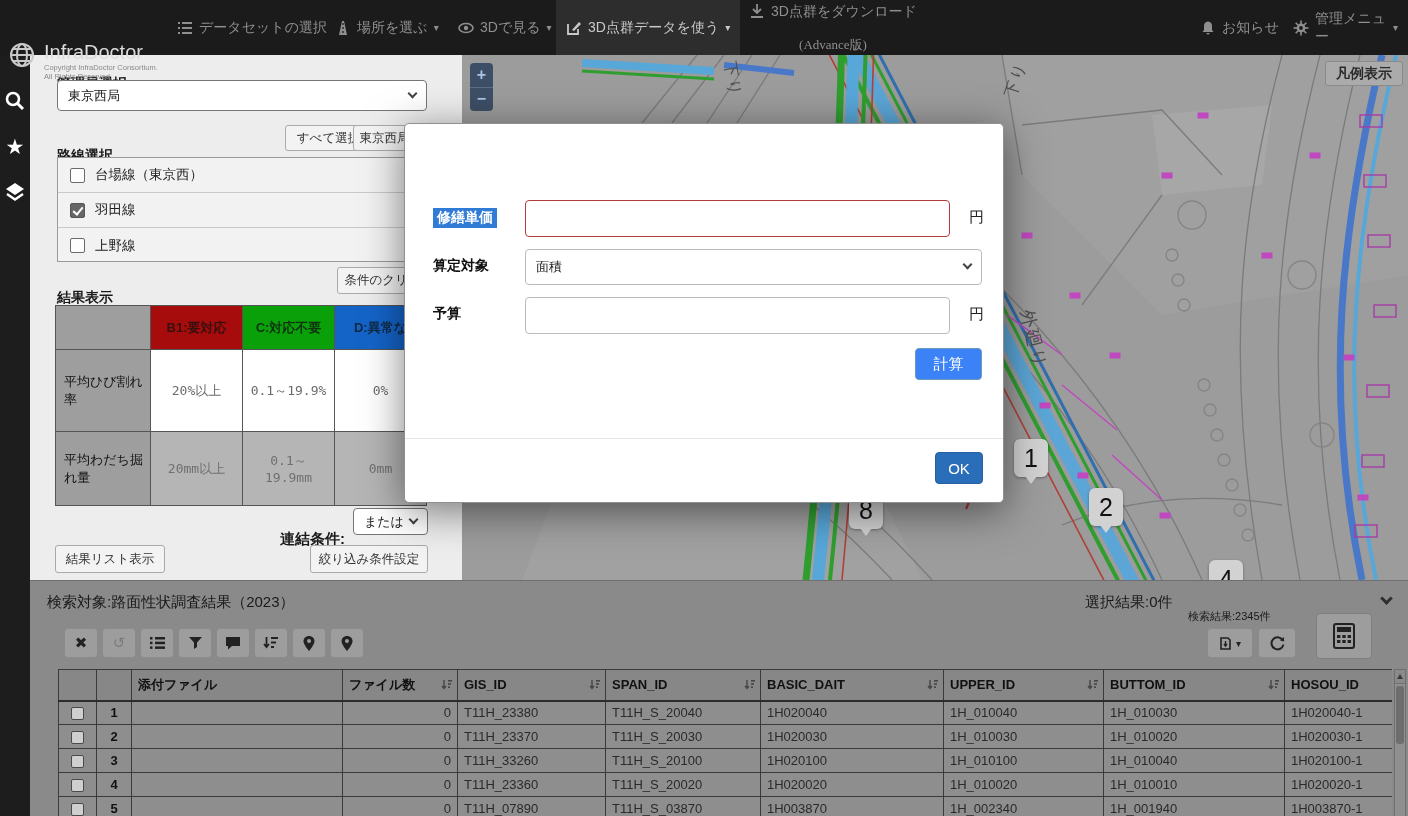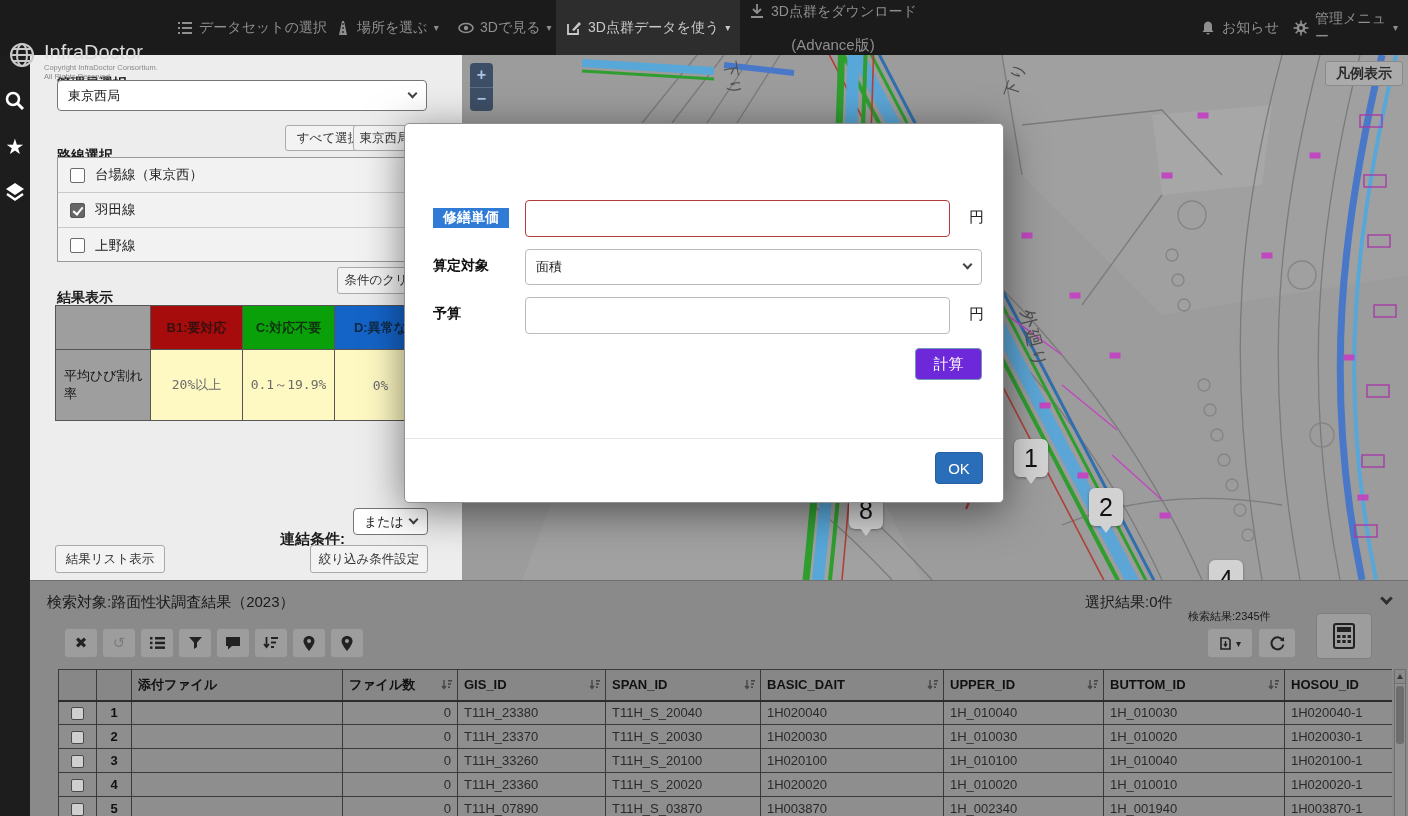--- a/index.html
+++ b/index.html
@@ -9,21 +9,21 @@
 
   
   .topnav { position:absolute; left:0; top:0; width:1408px; height:55px; background:#1b1b1b; z-index:40; }
   .brand { position:absolute; left:8px; top:8px; display:flex; gap:8px; align-items:flex-start;margin-top:33px; }
   .brand-title { color:#dcdcdc; font-size:20px; line-height:22px; }
   .brand-copy { color:#8a8a8a; font-size:7.5px; line-height:9px; }
   .nav-item { position:absolute; top:0; height:55px; display:flex; align-items:center; gap:6px;
               color:#8f8f8f; font-size:14px; cursor:pointer; padding:0 10px; }
   .nav-item.active { background:#2d2d2d; color:#c9c9c9; }
   .nav-2line { flex-direction:column; justify-content:center; gap:18px; line-height:15px; }
-  .nav-2line .l2 { font-size:15px; }
+  .nav-2line .l2 { font-size:13px;font-family:Liberation Serif, serif; }
   .caret { font-size:10px; }
   .navicon { width:16px; height:16px; flex:0 0 auto; }
 
   
   .rail { position:absolute; left:0; top:55px; width:30px; height:761px; background:#1d1d1d; z-index:30; }
   .rail .ric { position:absolute; left:4px; width:22px; height:22px; color:#fff; text-align:center; }
 
   
   .lpanel { position:absolute; left:30px; top:55px; width:432px; height:525px; background:#ededed; z-index:10; }
   .lbl { position:absolute; font-size:14px; font-weight:bold; color:#1a1a1a;margin-top:16px; }
@@ -41,21 +41,21 @@
   .ckb.on { background:#666; border-color:#555; }
   .ckb.on::after { content:""; position:absolute; left:4px; top:1px; width:4px; height:8px;
                    border-right:2px solid #fff; border-bottom:2px solid #fff; transform:rotate(40deg); }
   .rtable { position:absolute; left:25px; top:250px; width:372px; border-collapse:collapse; table-layout:fixed; }
   .rtable td { border:1px solid #555; text-align:center; vertical-align:middle; font-size:13px; padding:4px; }
   .rt-h { height:44px; font-weight:bold; }
   .rt-lbl { background:#9e9e9e; color:#111; text-align:left !important; padding-left:8px !important; font-size:13.5px; }
   .c-red   { background:#a60c0c; color:#3a0f0f; }
   .c-green { background:#0aa00a; color:#0f350f; }
   .c-blue  { background:#1464c8; color:#102a45; }
-  .c-amber { background:#fef9c3; color:#6b6b6b; font-family:"DejaVu Sans Mono",monospace; height:71px; }
+  .c-amber { background:#ffffff; color:#6b6b6b; font-family:"DejaVu Sans Mono",monospace; height:82px; }
   .c-gray  { background:#b5b5b5; color:#707070; font-family:"DejaVu Sans Mono",monospace; height:74px; }
 
   
   .map { position:absolute; left:462px; top:55px; width:946px; height:525px; overflow:hidden; z-index:5; background:#9c9c9c; }
   .zoomctl { position:absolute; left:8px; top:8px; width:23px; height:48px; background:#3d4f66; border-radius:4px;
              display:flex; flex-direction:column; z-index:6; }
   .zoomctl div { flex:1; color:#a9c6e8; font-size:16px; font-weight:bold; display:flex; align-items:center; justify-content:center; cursor:pointer; }
   .zoomctl .zi { border-bottom:1px solid #5b6f88; }
   .legendbtn { position:absolute; right:5px; top:6px; height:25px; padding:0 10px; background:#ababab; border:1px solid #8a8a8a;
                border-radius:3px; font-size:14px; font-weight:bold; color:#2b2b2b; display:flex; align-items:center; z-index:6; cursor:pointer; }
@@ -66,27 +66,27 @@
   .marker::after { content:""; position:absolute; bottom:-7px; left:50%; margin-left:-6px;
                    border-left:6px solid transparent; border-right:6px solid transparent; border-top:8px solid #d2d2d2; }
 
   
   .modal { position:absolute; left:404px; top:123px; width:600px; height:380px; background:#fff; border:1px solid #909090;
            border-radius:5px; box-shadow:0 8px 40px rgba(0,0,0,.5); z-index:50; }
   .m-head { position:relative; height:50px; border-bottom:1px solid #e5e5e5; }
   .m-title { position:absolute; left:26px; top:14px; font-size:17px; color:#333; }
   .m-close { position:absolute; right:20px; top:10px; font-size:22px; color:#aaa; cursor:pointer; }
   .m-lbl { position:absolute; left:28px; font-size:14px; font-weight:bold; color:#111; }
-  .m-lbl.hl { background:#2f7bd6; color:#fff; padding:1px 10px; }
+  .m-lbl.hl { background:#2f7bd6; color:#fff; padding:1px 4px; }
   .m-input { position:absolute; left:120px; width:425px; height:37px; border:1px solid #bbb; border-radius:4px;
              font-size:14px; padding:0 10px; background:#fff; outline:none; }
   .m-input.err { border-color:#b23b3b; }
   .m-unit { position:absolute; left:564px; font-size:15px; color:#222; }
   .m-select { left:120px; width:457px; height:36px; }
-  .calcbtn { position:absolute; left:510px; top:224px; width:67px; height:32px; background:#6d28d9; border:1px solid #6f98bd;
+  .calcbtn { position:absolute; left:510px; top:224px; width:67px; height:32px; background:#3b82f6; border:1px solid #6f98bd;
              border-radius:4px; color:#fff; font-size:15px; display:flex; align-items:center; justify-content:center; cursor:pointer; }
   .m-foot { position:absolute; left:0; top:314px; width:100%; border-top:1px solid #e5e5e5; height:66px; }
   .okbtn { position:absolute; right:20px; top:13px; width:48px; height:32px; background:#2a6db8; border:1px solid #24609f;
            border-radius:4px; color:#fff; font-size:15px; display:flex; align-items:center; justify-content:center; cursor:pointer; }
 
   
   .bpanel { position:absolute; left:30px; top:580px; width:1378px; height:236px; background:#8a8a8a; z-index:20;
             border-top:1px solid #6f6f6f; }
   .b-status { position:absolute; left:17px; top:12px; font-size:15px; color:#1a1a1a; }
   .b-sel { position:absolute; left:1055px; top:12px; font-size:15px; color:#1a1a1a; }
@@ -377,20 +377,26 @@
         <td class="rt-lbl"></td>
         <td class="c-red">B1:要対応</td>
         <td class="c-green">C:対応不要</td>
         <td class="c-blue">D:異常な</td>
       </tr>
       <tr>
         <td class="rt-lbl">平均ひび割れ率</td>
         <td class="c-amber">20%以上</td>
         <td class="c-amber">0.1～19.9%</td>
         <td class="c-amber">0%</td>
+      </tr>
+      <tr>
+        <td class="rt-lbl">平均わだち掘れ量</td>
+        <td class="c-gray">20mm以上</td>
+        <td class="c-gray">0.1～19.9mm</td>
+        <td class="c-gray">0mm</td>
       </tr>
     </tbody>
       </table>
 
     <div class="lbl" style="left:250px; top:459px; font-size:15px">連結条件:</div>
     <div class="sel" style="left:323px; top:453px; width:75px; height:27px">
       <span>または</span>
       <span class="chev"></span>
     </div>
 

